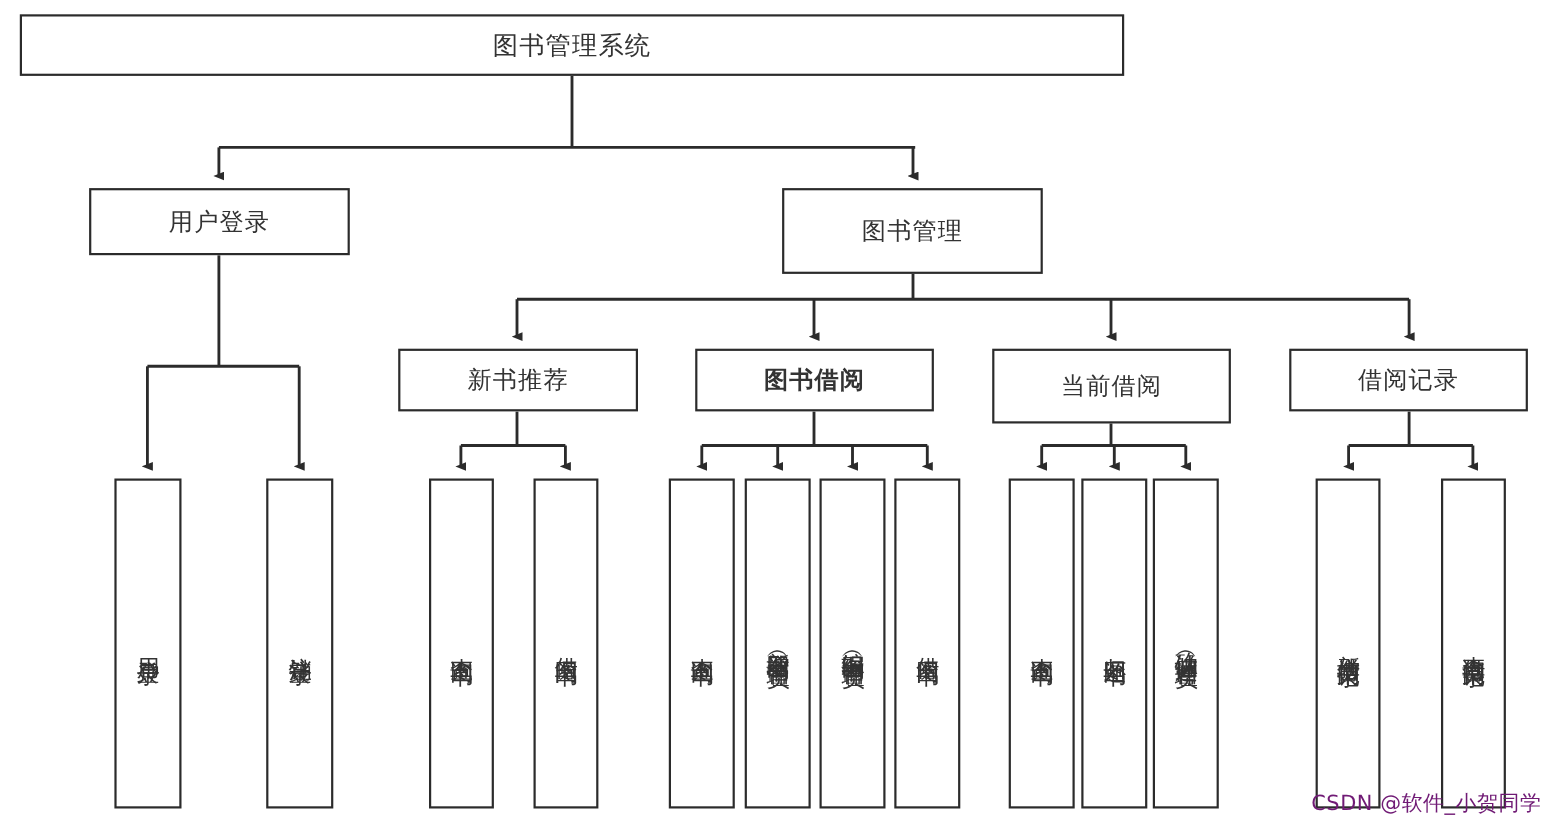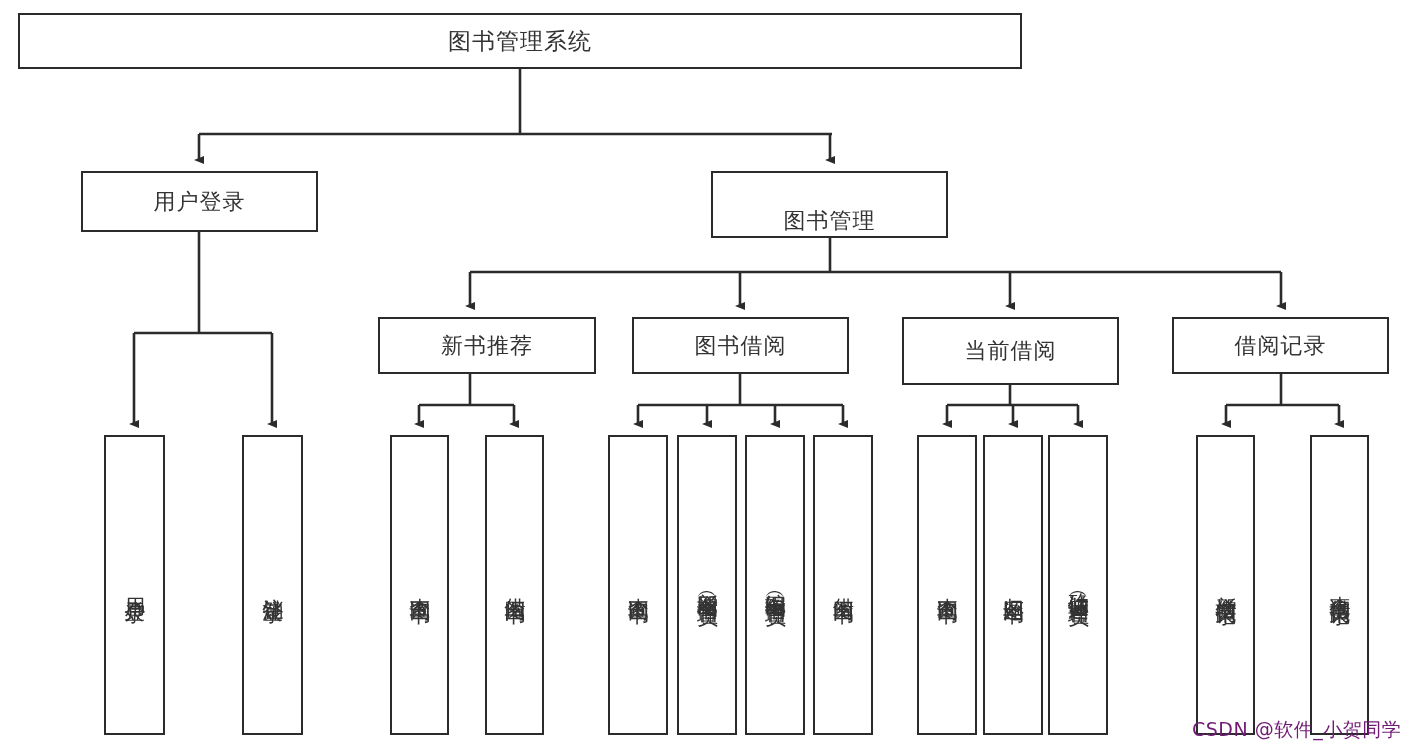--- a/index.html
+++ b/index.html
@@ -117,28 +117,28 @@
     </g>
   </svg>
 
   <div class="node horiz root" style="left:18px; top:13px; width:1004px; height:56px;">
     <span>图书管理系统</span>
   </div>
 
   <div class="node horiz" style="left:81px; top:171px; width:237px; height:61px;">
     <span>用户登录</span>
   </div>
-  <div class="node horiz" style="left:711px; top:171px; width:237px; height:67px;align-items:flex-end;">
+  <div class="node horiz" style="left:711px; top:171px; width:237px; height:78px;">
     <span>图书管理</span>
   </div>
 
-  <div class="node horiz" style="left:362px; top:317px; width:218px; height:57px;margin-left:16px;">
+  <div class="node horiz" style="left:362px; top:317px; width:218px; height:57px;">
     <span>新书推荐</span>
   </div>
-  <div class="node horiz" style="left:632px; top:317px; width:217px; height:57px;">
+  <div class="node horiz" style="left:632px; top:317px; width:217px; height:57px;font-weight:bold;">
     <span>图书借阅</span>
   </div>
   <div class="node horiz" style="left:902px; top:317px; width:217px; height:68px;">
     <span>当前借阅</span>
   </div>
   <div class="node horiz" style="left:1172px; top:317px; width:217px; height:57px;">
     <span>借阅记录</span>
   </div>
 
   <div class="node vert" style="left:104px; top:435px; width:61px; height:300px;">

